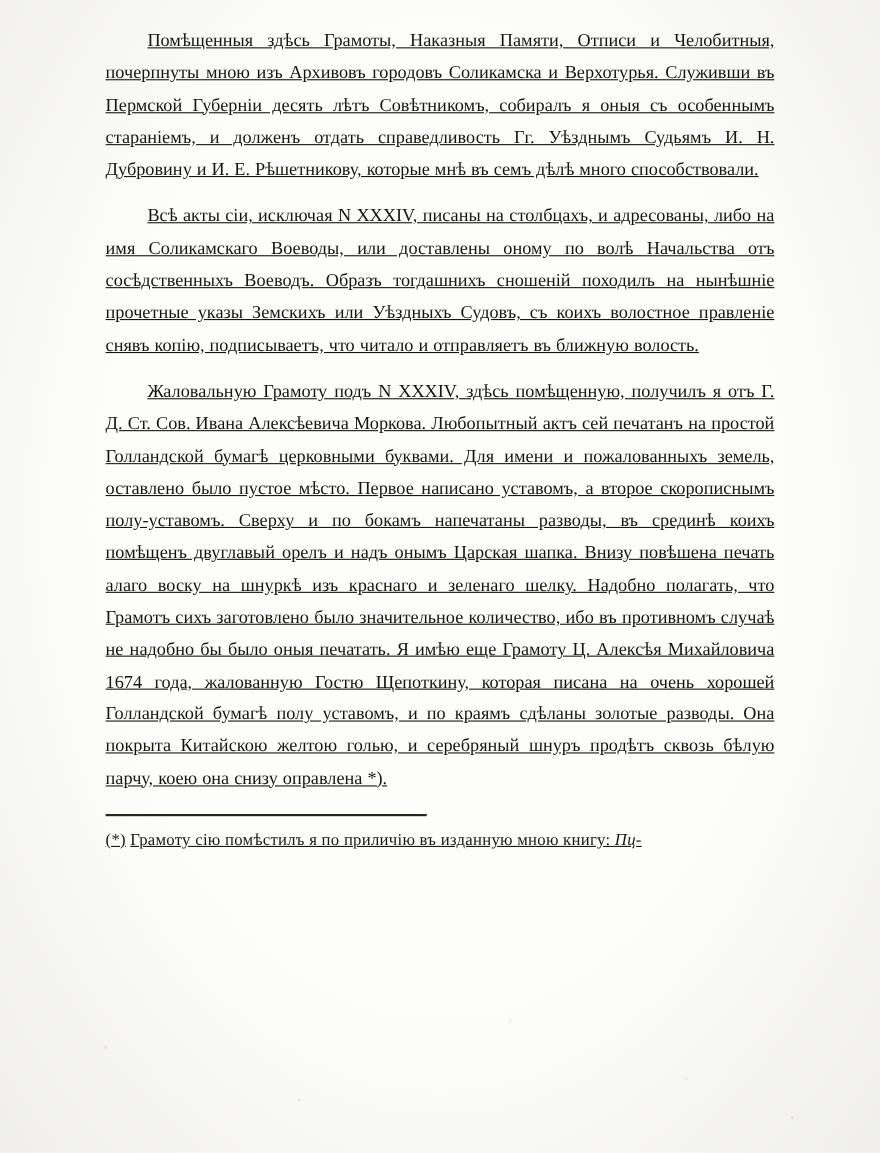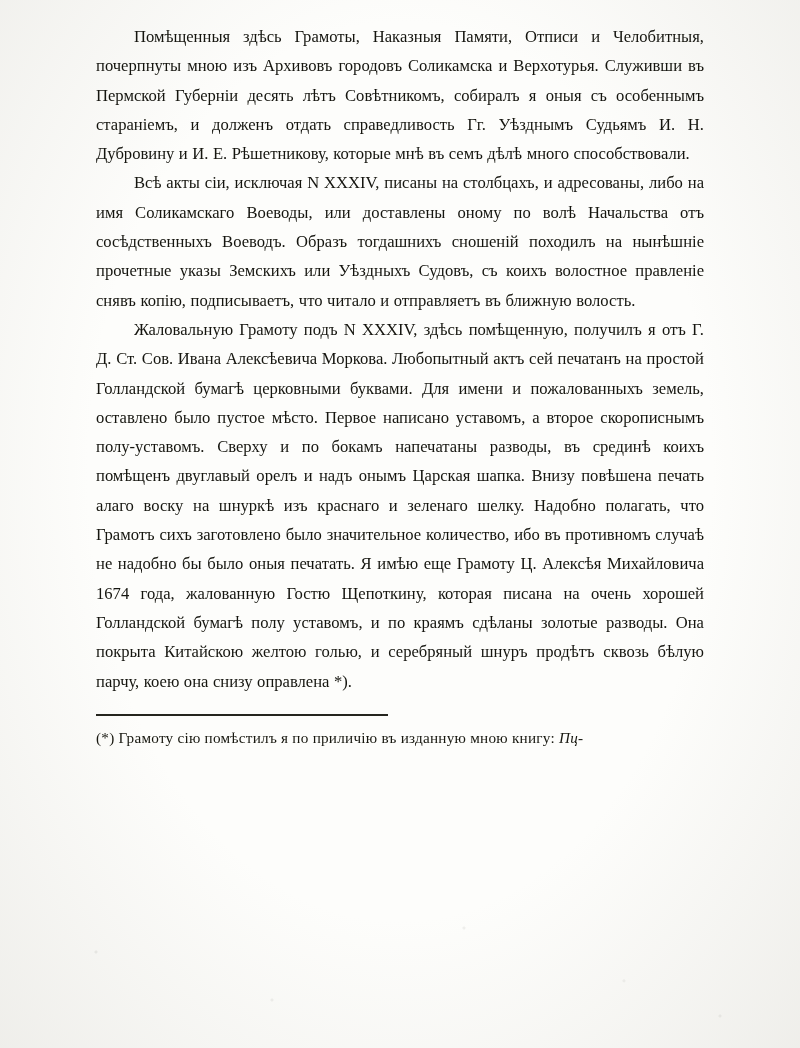--- a/index.html
+++ b/index.html
@@ -43,34 +43,35 @@
     margin: 0;
     padding-top: 126px;
     padding-right: 6px;
     color: #111110;
     font-family: "Liberation Serif", "DejaVu Serif", serif;
   }
   .body-block {
     margin: 0 auto;
     width: 608px;
     padding-top: 22px;
+    text-decoration: underline;
   }
   p.para {
     margin: 0;
     text-align: justify;
     text-justify: inter-word;
     font-size: 16.6px;
     line-height: 29.3px;
     text-indent: 38px;
     color: #15150f;
     word-spacing: 0.4px;
     hyphens: manual;
   }
   p.para + p.para {
-    margin-top: 0;
+    margin-top: 13px;
   }
   .rule {
     width: 292px;
     height: 2px;
     background: #25251e;
     margin: 18px 0 0 0;
   }
   .footnote {
     margin: 11px 0 0 0;
     font-size: 15.2px;

